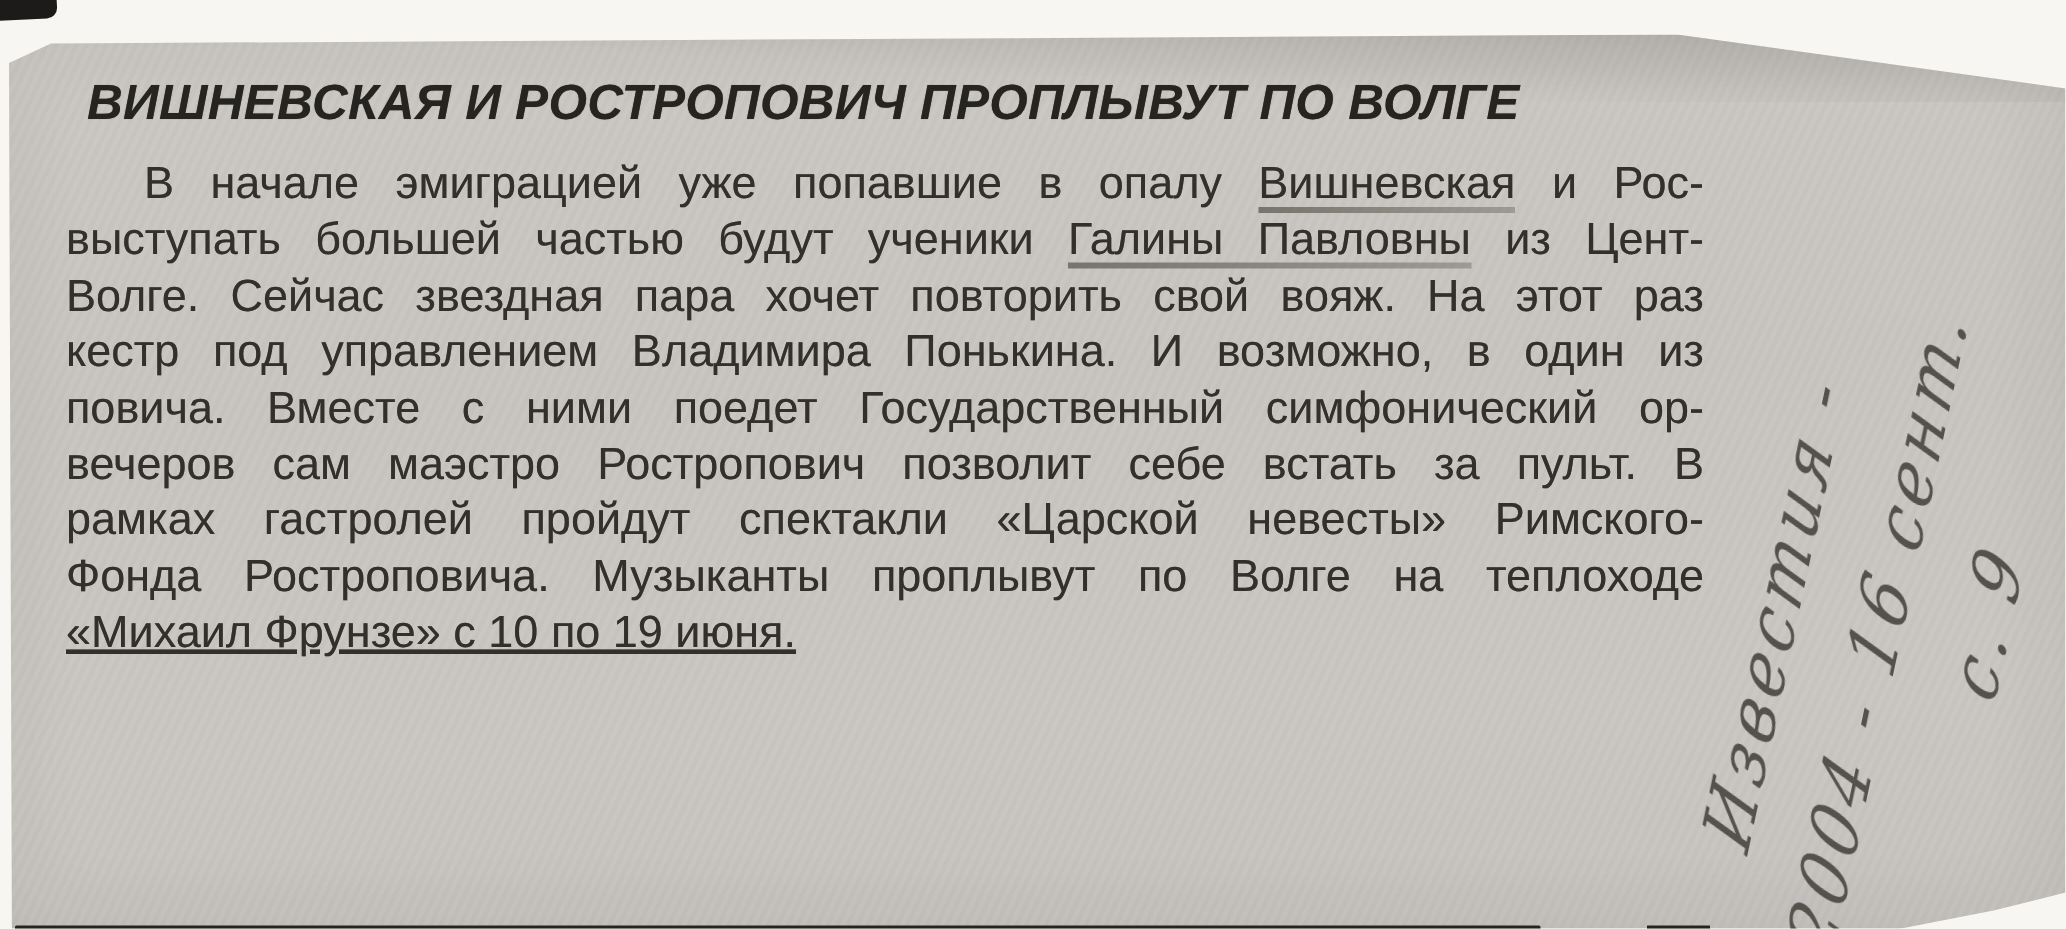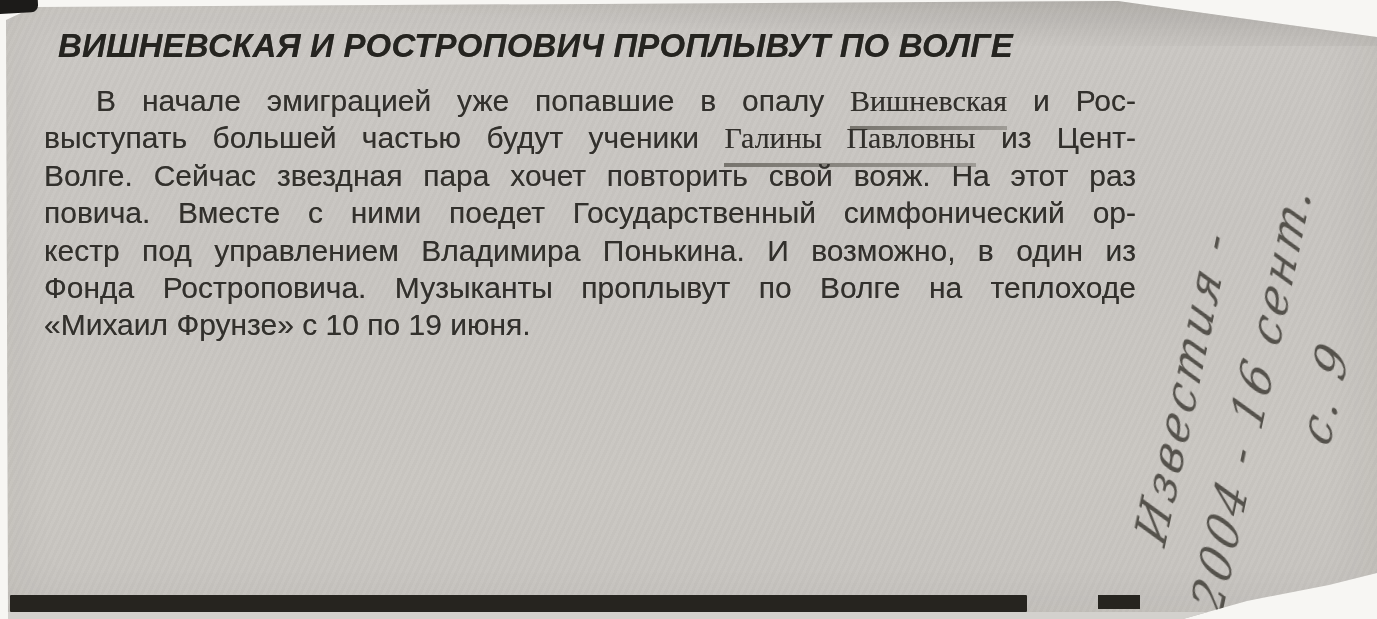--- a/index.html
+++ b/index.html
@@ -13,20 +13,21 @@
   
   .paper {
     position:absolute; inset:0;
     background:
       repeating-linear-gradient(115deg, rgba(0,0,0,0.015) 0 3px, rgba(255,255,255,0.015) 3px 6px),
       linear-gradient(178deg, #cbc8c4 0%, #c8c5c1 40%, #cac7c2 75%, #c6c3bf 100%);
     clip-path: polygon(6px 20px, 34px 7px, 1118px 1px, 1377px 37px,
                        1377px 573px, 1329px 585px, 1247px 601px, 1183px 619px,
                        8px 619px);
     box-shadow: inset 0 0 60px rgba(40,38,35,0.07);
+    margin-top: 22px;
   }
   .paper::before { 
     content:""; position:absolute; left:0; top:0; width:100%; height:46px;
     background:linear-gradient(183deg, rgba(75,72,68,0.20) 0%, rgba(75,72,68,0.0) 55%);
     pointer-events:none;
   }
 
   .headline {
     position:absolute; left:58px; top:27px; width:1100px;
     font-size:33px; font-weight:bold; font-style:italic;
@@ -38,26 +39,25 @@
   .article {
     position:absolute; left:44px; top:82px; width:1092px;
     font-size:30px; line-height:37.4px; color:#32302c;
     text-shadow:0 0 0.4px rgba(40,38,34,0.55);
   }
   .article .line {
     text-align:justify; text-align-last:justify;
     white-space:normal; height:37.4px; overflow:visible;
   }
   .article .line:first-child { text-indent:52px; }
-  .article .line.last { text-align:right; text-align-last:left; }
+  .article .line.last { text-align:right; text-align-last:left;text-decoration:underline; }
   .pencil-underline {
     background:linear-gradient(to right, rgba(105,102,95,0.85), rgba(105,102,95,0.45))
                left 100% / 100% 4px no-repeat;
-    padding-bottom:13px;
-    font-family:Liberation Serif, serif;
+    padding-bottom:3px;
   }
 
   
   .rule-bar {
     position:absolute; top:595px; left:10px; width:1017px; height:17px;
     background:#26241f; border-radius:1px;
   }
   .rule-bar-frag {
     position:absolute; top:595px; left:1098px; width:42px; height:14px;
     background:#26241f;
@@ -96,22 +96,24 @@
 <div class="scan">
 
   <div class="paper">
 
     <div class="headline">ВИШНЕВСКАЯ И РОСТРОПОВИЧ ПРОПЛЫВУТ ПО ВОЛГЕ</div>
 
     <div class="article" id="article">
         <div class="line"><span>В начале эмиграцией уже попавшие в опалу </span><span class="pencil-underline">Вишневская</span><span> и Рос-</span></div>
         <div class="line"><span>выступать большей частью будут ученики </span><span class="pencil-underline">Галины Павловны</span><span> из Цент-</span></div>
         <div class="line"><span>Волге. Сейчас звездная пара хочет повторить свой вояж. На этот раз</span></div>
+        <div class="line"><span>кестр под управлением Владимира Понькина. И возможно, в один из</span></div>
         <div class="line"><span>повича. Вместе с ними поедет Государственный симфонический ор-</span></div>
-        <div class="line"><span>кестр под управлением Владимира Понькина. И возможно, в один из</span></div>
+        <div class="line"><span>вечеров сам маэстро Ростропович позволит себе встать за пульт. В</span></div>
+        <div class="line"><span>рамках гастролей пройдут спектакли «Царской невесты» Римского-</span></div>
         <div class="line"><span>Фонда Ростроповича. Музыканты проплывут по Волге на теплоходе</span></div>
         <div class="line last"><span>«Михаил Фрунзе» с 10 по 19 июня.</span></div>
       </div>
 
     <div class="rule-bar"></div>
     <div class="rule-bar-frag"></div>
     <div class="below-bar"></div>
 
     <div class="handwriting">
       <div class="hw-line l1">Известия -</div>

